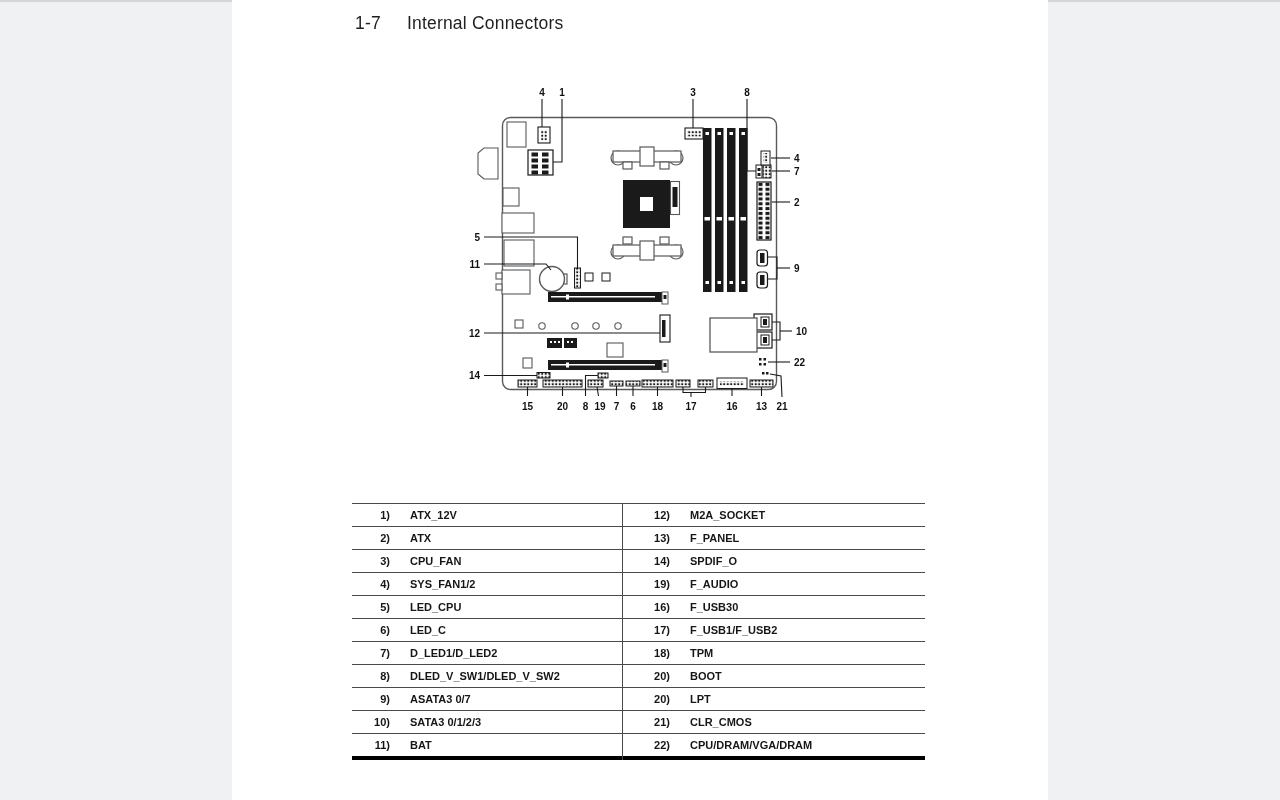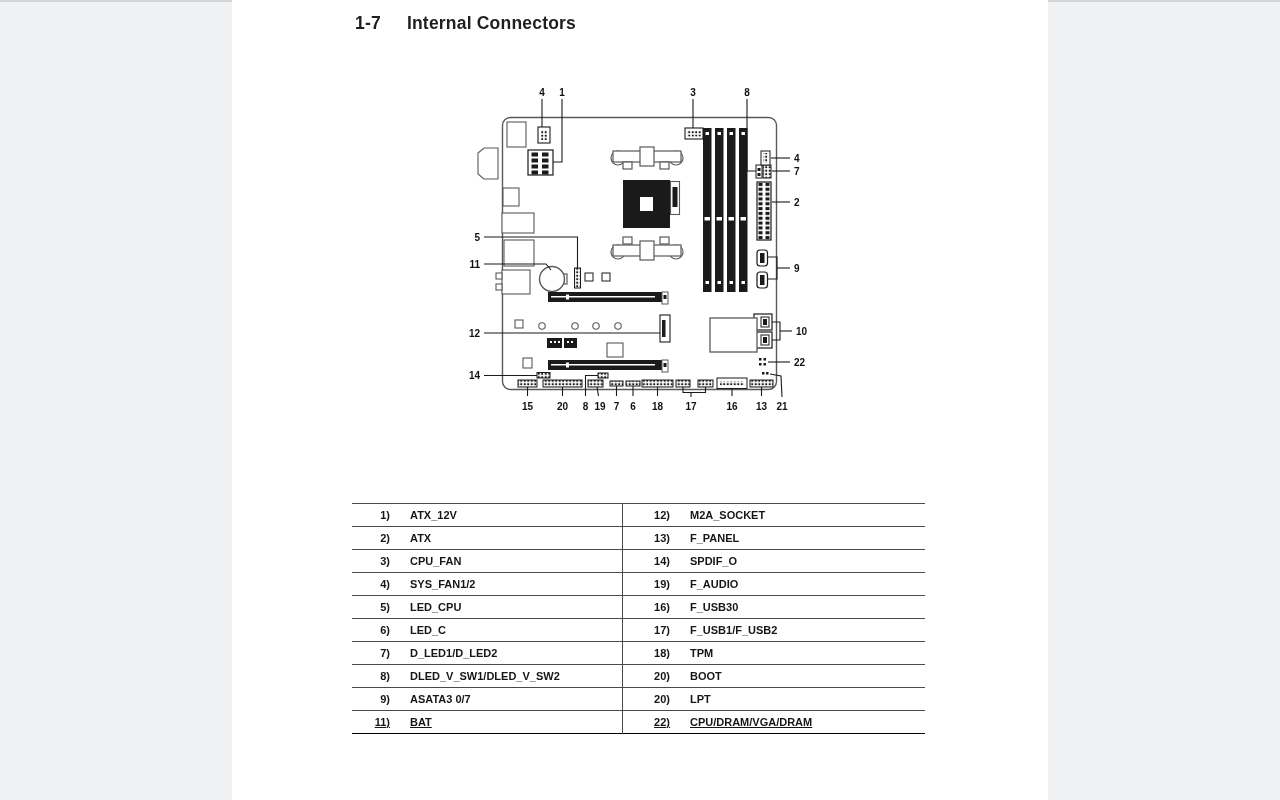--- a/index.html
+++ b/index.html
@@ -10,21 +10,21 @@
     position:relative;
   }
   .top-edge{position:absolute;top:0;left:0;width:1280px;height:2px;background:#d4d6d8;}
   .page{
     position:absolute;left:232px;top:0;width:816px;height:800px;
     background:#ffffff;
   }
   .page-header{
     position:absolute;left:123px;top:13px;
     display:flex;gap:26px;
-    font-size:17.5px;font-weight:bold;color:#1f1f1f;
+    font-size:17.5px;font-weight:normal;color:#1f1f1f;
     letter-spacing:0.2px;
   }
   
   .diagram-wrap{position:absolute;left:228px;top:85px;width:348px;height:345px;}
   svg text{
     font-family:"Liberation Sans","DejaVu Sans",sans-serif;
     font-size:10px;font-weight:bold;fill:#111;
   }
   
   .conn-table{
@@ -33,21 +33,21 @@
   }
   .conn-table .vdivider{
     position:absolute;left:270px;top:0;bottom:0;width:1px;background:#4a4a4a;
   }
   .trow{
     display:grid;
     grid-template-columns:38px 20px 212px 48px 20px 1fr;
     height:22px;align-items:center;
     border-top:1px solid #4a4a4a;
   }
-  .trow:last-child{border-bottom:1px solid #000000;text-decoration:underline;}
+  .trow:last-child{border-bottom:4px solid #000000;}
   .cell.num{text-align:right;}
   .cell{white-space:nowrap;}
 </style>
 </head>
 <body>
 
 <div class="top-edge"></div>
 
 <div class="page">
 
@@ -402,20 +402,28 @@
         </div>
         <div class="trow">
           <div class="cell num">9)</div>
           <div class="cell"></div>
           <div class="cell name">ASATA3 0/7</div>
           <div class="cell num">20)</div>
           <div class="cell"></div>
           <div class="cell name">LPT</div>
         </div>
         <div class="trow">
+          <div class="cell num">10)</div>
+          <div class="cell"></div>
+          <div class="cell name">SATA3 0/1/2/3</div>
+          <div class="cell num">21)</div>
+          <div class="cell"></div>
+          <div class="cell name">CLR_CMOS</div>
+        </div>
+        <div class="trow">
           <div class="cell num">11)</div>
           <div class="cell"></div>
           <div class="cell name">BAT</div>
           <div class="cell num">22)</div>
           <div class="cell"></div>
           <div class="cell name">CPU/DRAM/VGA/DRAM</div>
         </div>
       </div>
   </div>
 

